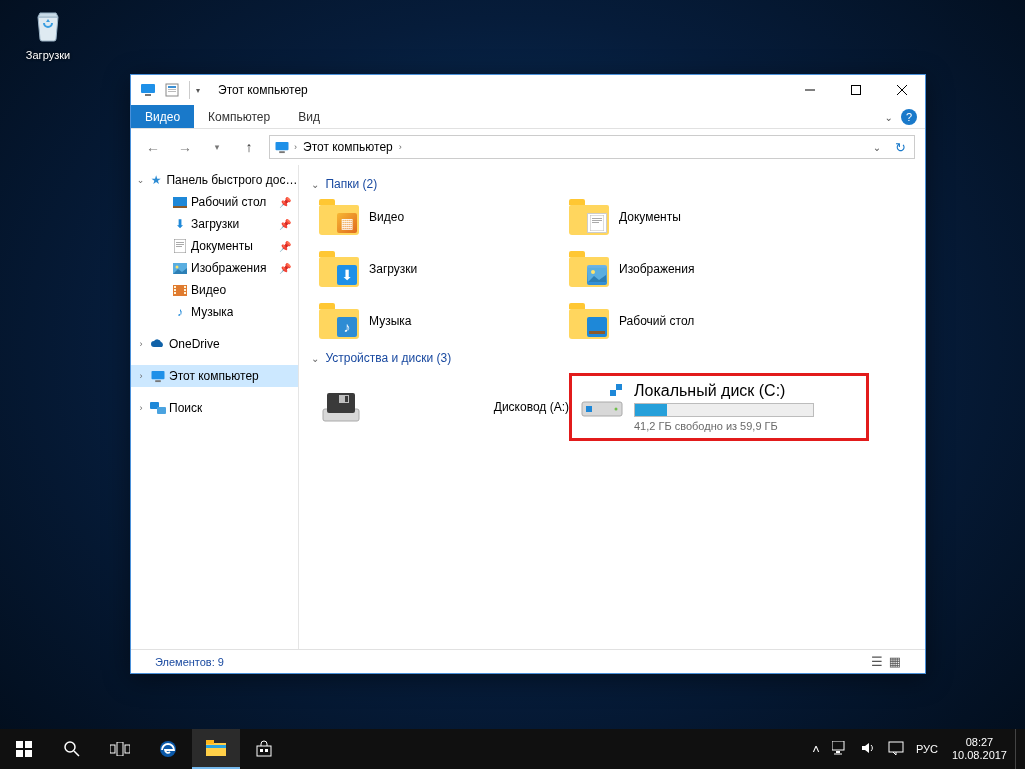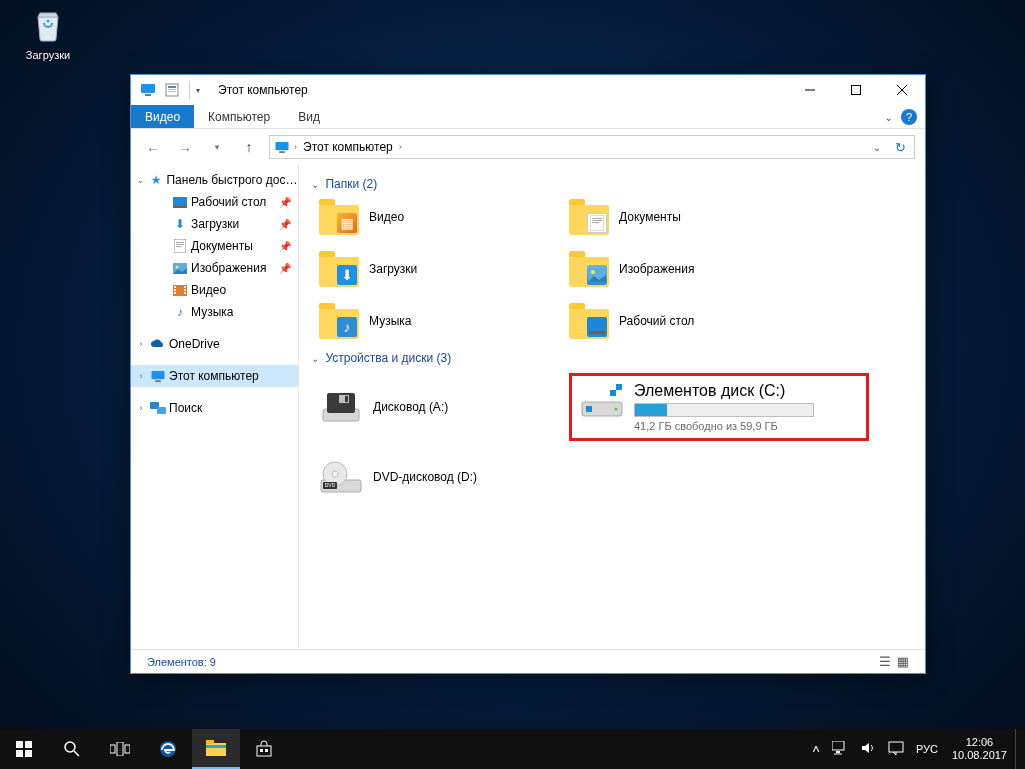--- a/index.html
+++ b/index.html
@@ -70,31 +70,31 @@
 .ficon .fold::before { content: ""; position: absolute; top: -6px; left: 0; width: 16px; height: 6px; background: #ffc733; border-radius: 2px 2px 0 0; }
 .ficon .overlay { position: absolute; right: 2px; bottom: 2px; width: 20px; height: 20px; display: flex; align-items: center; justify-content: center; font-size: 14px; }
 .ov-video { background: linear-gradient(135deg,#f7b733,#e06b1f); color:#fff; border-radius:2px; font-size:11px; }
 .ov-docs { background:#fff; border:1px solid #ccc; }
 .ov-dl { background:#1e90e8; color:#fff; border-radius:2px; }
 .ov-img { background:linear-gradient(#6eb5e8,#2d8cd4); border-radius:2px; }
 .ov-music { background:#2d8cd4; color:#fff; border-radius:2px; }
 .ov-desk { background:#1e88d8; border:2px solid #1e88d8; border-radius:2px; }
 
 .drives-grid { display: grid; grid-template-columns: 250px 300px; row-gap: 18px; margin-left: 8px; }
-.drive-item { display: flex; align-items: center; gap: 10px; font-size: 12px; }
+.drive-item { display: flex; align-items: center; gap: 10px; font-size: 12px; justify-content: space-between; }
 .drive-item .dicon { width: 44px; height: 36px; display: flex; align-items: center; justify-content: center; }
 .drive-c { display: flex; align-items: flex-start; gap: 10px; }
 .drive-c .info { display: flex; flex-direction: column; gap: 3px; }
 .drive-c .bar { width: 180px; height: 14px; border: 1px solid #bcbcbc; background: #eee; position: relative; }
 .drive-c .bar .fill { position: absolute; left: 0; top: 0; bottom: 0; background: #26a0da; }
 .drive-c .free { color: #6a6a6a; font-size: 11px; }
 .highlight { border: 3px solid #e21b1b; padding: 6px 8px; }
 
 
-.statusbar { height: 24px; border-top: 1px solid #e1e1e1; display: flex; align-items: center; padding: 0 16px; font-size: 11px; color: #1a4aa0; }
+.statusbar { height: 24px; border-top: 1px solid #e1e1e1; display: flex; align-items: center; padding: 0 24px; font-size: 11px; color: #1a4aa0; }
 .statusbar .views { margin-left: auto; display: flex; gap: 6px; color: #555; }
 .statusbar .views span { font-size: 13px; }
 
 
 .taskbar { position: absolute; bottom: 0; left: 0; right: 0; height: 40px; background: #101010; display: flex; align-items: center; color: #fff; }
 .taskbar .tb-btn { width: 48px; height: 40px; display: flex; align-items: center; justify-content: center; font-size: 16px; }
 .taskbar .tb-btn.active { background: #2b2b2b; border-bottom: 2px solid #76b9ed; }
 .taskbar .tray { margin-left: auto; display: flex; align-items: center; padding-right: 4px; }
 .taskbar .tray .ti { padding: 0 6px; font-size: 13px; }
 .taskbar .tray .lang { font-size: 11px; padding: 0 6px; }
@@ -391,39 +391,27 @@
           <div class="drive-c">
             <div class="dicon"><svg width="44" height="36" viewBox="0 0 44 36">
                   <rect x="2" y="20" width="40" height="14" rx="2" fill="#d8d8d8" stroke="#aaa"></rect>
                   <rect x="6" y="24" width="6" height="6" fill="#1e88d8"></rect>
                   <rect x="30" y="2" width="12" height="12" fill="#1e88d8"></rect>
                   <rect x="30" y="2" width="6" height="6" fill="#fff"></rect>
                   <rect x="36" y="8" width="6" height="6" fill="#fff"></rect>
                   <circle cx="36" cy="27" r="1.5" fill="#6fbf4a"></circle>
                 </svg></div>
             <div class="info">
-              <span>Элементов диск (C:)</span>
+              <span>Локальный диск (C:)</span>
               <div class="bar">
                   <div class="fill" style="width: 18%;"></div>
                 </div>
               <span class="free">41,2 ГБ свободно из 59,9 ГБ</span>
             </div>
           </div>
-        </div>
-        <div class="drive-item">
-          <div class="dicon">
-              <svg width="44" height="34" viewBox="0 0 44 34">
-                <rect x="2" y="20" width="40" height="12" rx="2" fill="#d8d8d8" stroke="#aaa"></rect>
-                <circle cx="16" cy="14" r="12" fill="#e8e8e8" stroke="#bbb"></circle>
-                <circle cx="16" cy="14" r="3" fill="#fff" stroke="#bbb"></circle>
-                <rect x="4" y="22" width="14" height="7" rx="1" fill="#333"></rect>
-                <text x="11" y="27" font-size="5" fill="#fff" text-anchor="middle" font-family="Arial">DVD</text>
-              </svg>
-            </div>
-          <span>DVD-дисковод (D:)</span>
         </div>
       </div>
     </div>
   </div>
 
   <div class="statusbar">
     <span>Элементов: 9</span>
     <div class="views">
       <span>☰</span>
       <span>▦</span>
@@ -485,18 +473,18 @@
     <div class="ti"><svg width="16" height="14">
           <path d="M2 5 h3 l4 -3 v10 l-4 -3 h-3 z" fill="#fff"></path>
           <path d="M11 4 a4 4 0 0 1 0 6" fill="none" stroke="#fff"></path>
         </svg></div>
     <div class="ti"><svg width="16" height="14">
           <rect x="1" y="1" width="14" height="10" fill="none" stroke="#fff"></rect>
           <path d="M5 11 l3 3 v-3" fill="none" stroke="#fff"></path>
         </svg></div>
     <div class="lang">РУС</div>
     <div class="clock">
-      <div>12:06</div>
+      <div>08:27</div>
       <div>10.08.2017</div>
     </div>
     <div class="showdesk"></div>
   </div>
 </div>
 
 </body></html>

